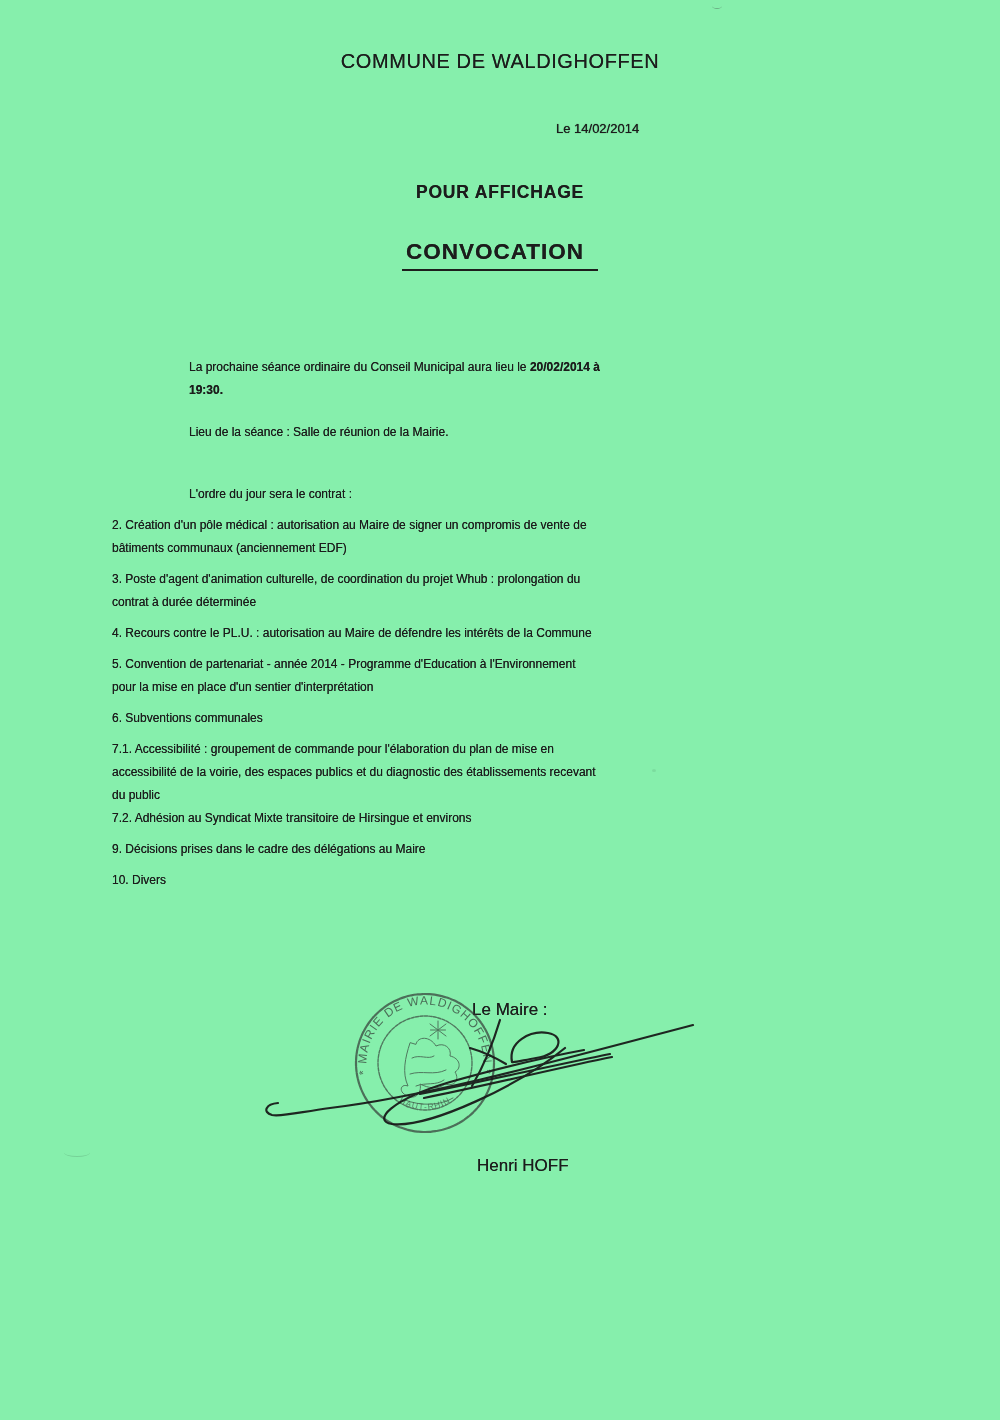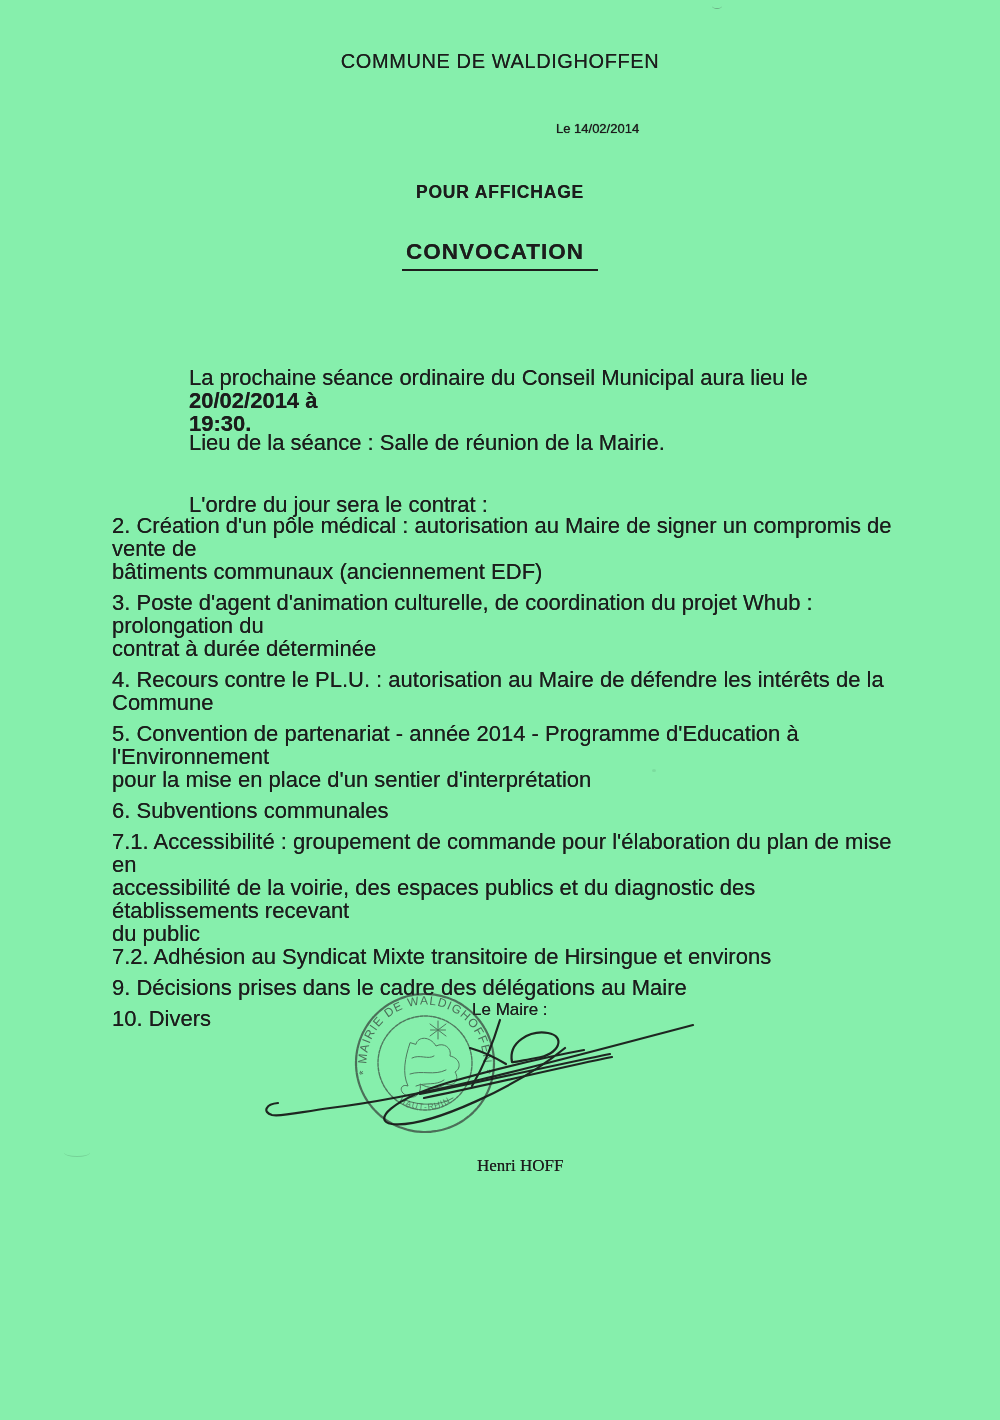--- a/index.html
+++ b/index.html
@@ -16,30 +16,30 @@
   .scan{text-shadow:0 0 0.5px rgba(25,25,25,0.85);}
   .center{left:0;width:1000px;text-align:center;}
   .org{top:50px;font-size:20px;letter-spacing:0.6px;}
   .dateline{top:113px;left:556px;font-size:13px;text-shadow:0 0 0.8px rgba(20,20,20,0.95);margin-top:8px;}
   .notice{top:182px;font-weight:700;font-size:17.5px;letter-spacing:0.8px;}
   .titlewrap{top:239px;}
   .title{
     display:inline-block;font-weight:700;font-size:22.5px;letter-spacing:1px;
     border-bottom:2.5px solid #1d1d1d;padding:0 14px 4px 4px;
   }
-  .para{font-size:22px;line-height:23px;white-space:pre-line;}
+  .para{font-size:12px;line-height:23px;white-space:pre-line;}
   .intro{top:344px;left:189px;width:680px;}
   .lieu{top:409px;left:189px;width:680px;}
   .ordre{top:471px;left:189px;width:680px;}
   .agenda{top:514px;left:112px;width:792px;}
   .agenda p{margin:0 0 8px 0;}
   .agenda p.tight{margin-bottom:0;}
   .bold{font-weight:700;}
   .maire-label{top:1000px;left:472px;font-size:17px;}
-  .maire-name{top:1156px;left:477px;font-size:17px;font-family:Liberation Serif, serif;}
+  .maire-name{top:1156px;left:477px;font-size:17px;}
   .stamp{top:988px;left:350px;opacity:0.78;}
   .sig{top:1008px;left:250px;}
   .artifact{pointer-events:none;}
   .art-tr{top:3px;left:712px;width:10px;height:5px;border-bottom:1.5px solid rgba(60,60,60,0.35);border-radius:50%;}
   .art-dot{top:769px;left:652px;width:4px;height:3px;background:rgba(0,0,0,0.08);border-radius:50%;}
   .art-bl{top:1148px;left:64px;width:26px;height:8px;border-bottom:1px solid rgba(0,0,0,0.12);border-radius:50%;}
 </style>
 </head>
 <body>
 

